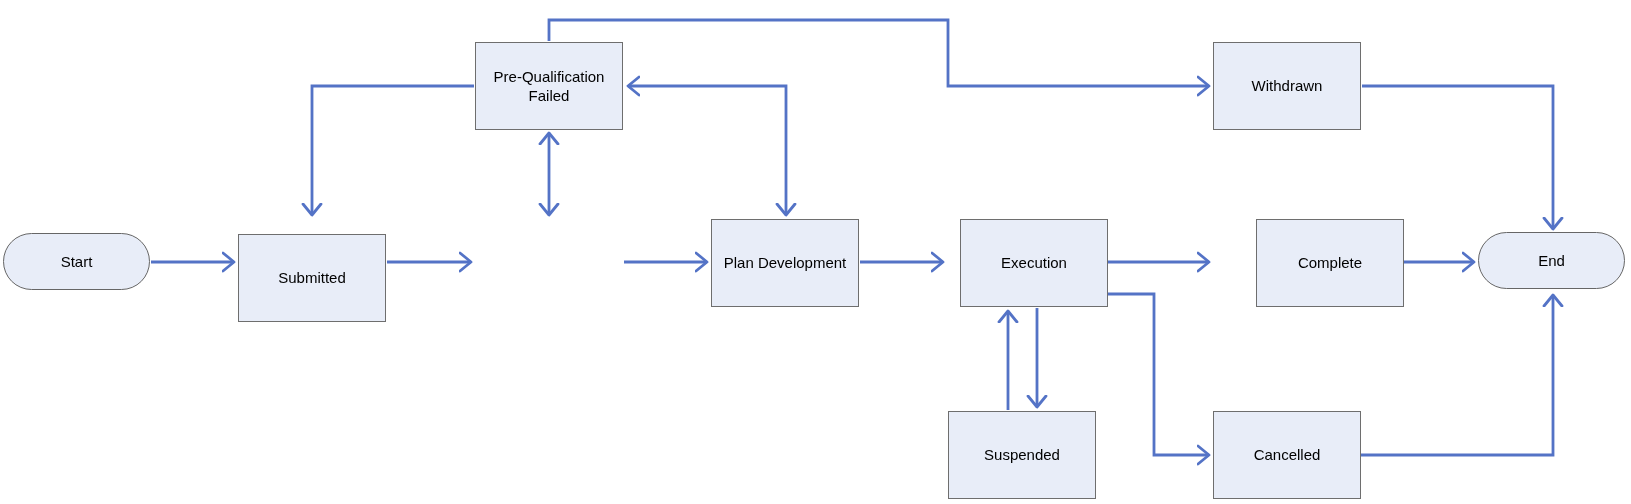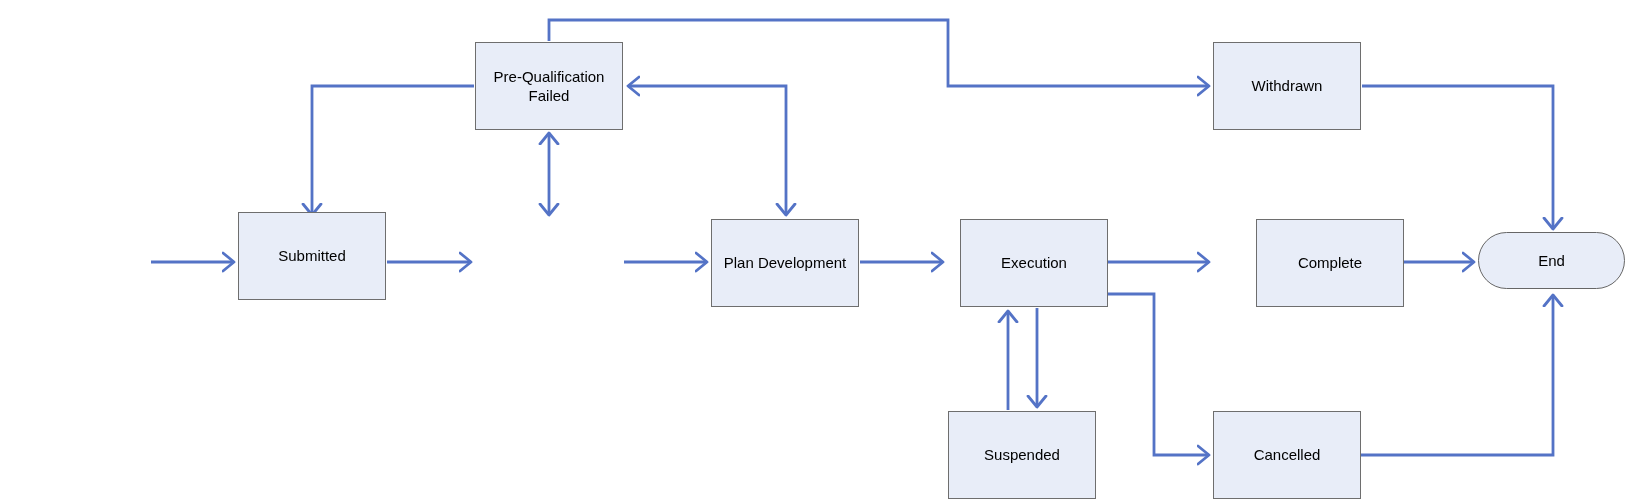--- a/index.html
+++ b/index.html
@@ -65,22 +65,25 @@
       <path d="M628,86 L786,86 L786,215" marker-start="url(#arrow)" marker-end="url(#arrow)"></path>
       <path d="M549,41 L549,20 L948,20 L948,86 L1209,86" marker-end="url(#arrow)"></path>
       <path d="M1362,86 L1553,86 L1553,229" marker-end="url(#arrow)"></path>
       <path d="M1037,308 L1037,407" marker-end="url(#arrow)"></path>
       <path d="M1008,410 L1008,311" marker-end="url(#arrow)"></path>
       <path d="M1096,294 L1154,294 L1154,455 L1209,455" marker-end="url(#arrow)"></path>
       <path d="M1361,455 L1553,455 L1553,295" marker-end="url(#arrow)"></path>
     </g>
   </svg>
 
+  <div class="node pill" style="left:3px; top:233px;">
+    <span>Start</span>
+  </div>
 
-  <div class="node rect" style="left:238px; top:212px;">
+  <div class="node rect" style="left:238px; top:234px;">
     <span>Submitted</span>
   </div>
 
 
   <div class="node rect" style="left:711px; top:219px;justify-content:center;">
     <span>Plan Development</span>
   </div>
 
   <div class="node rect" style="left:947px; top:219px;margin-left:13px;">
     <span>Execution</span>

